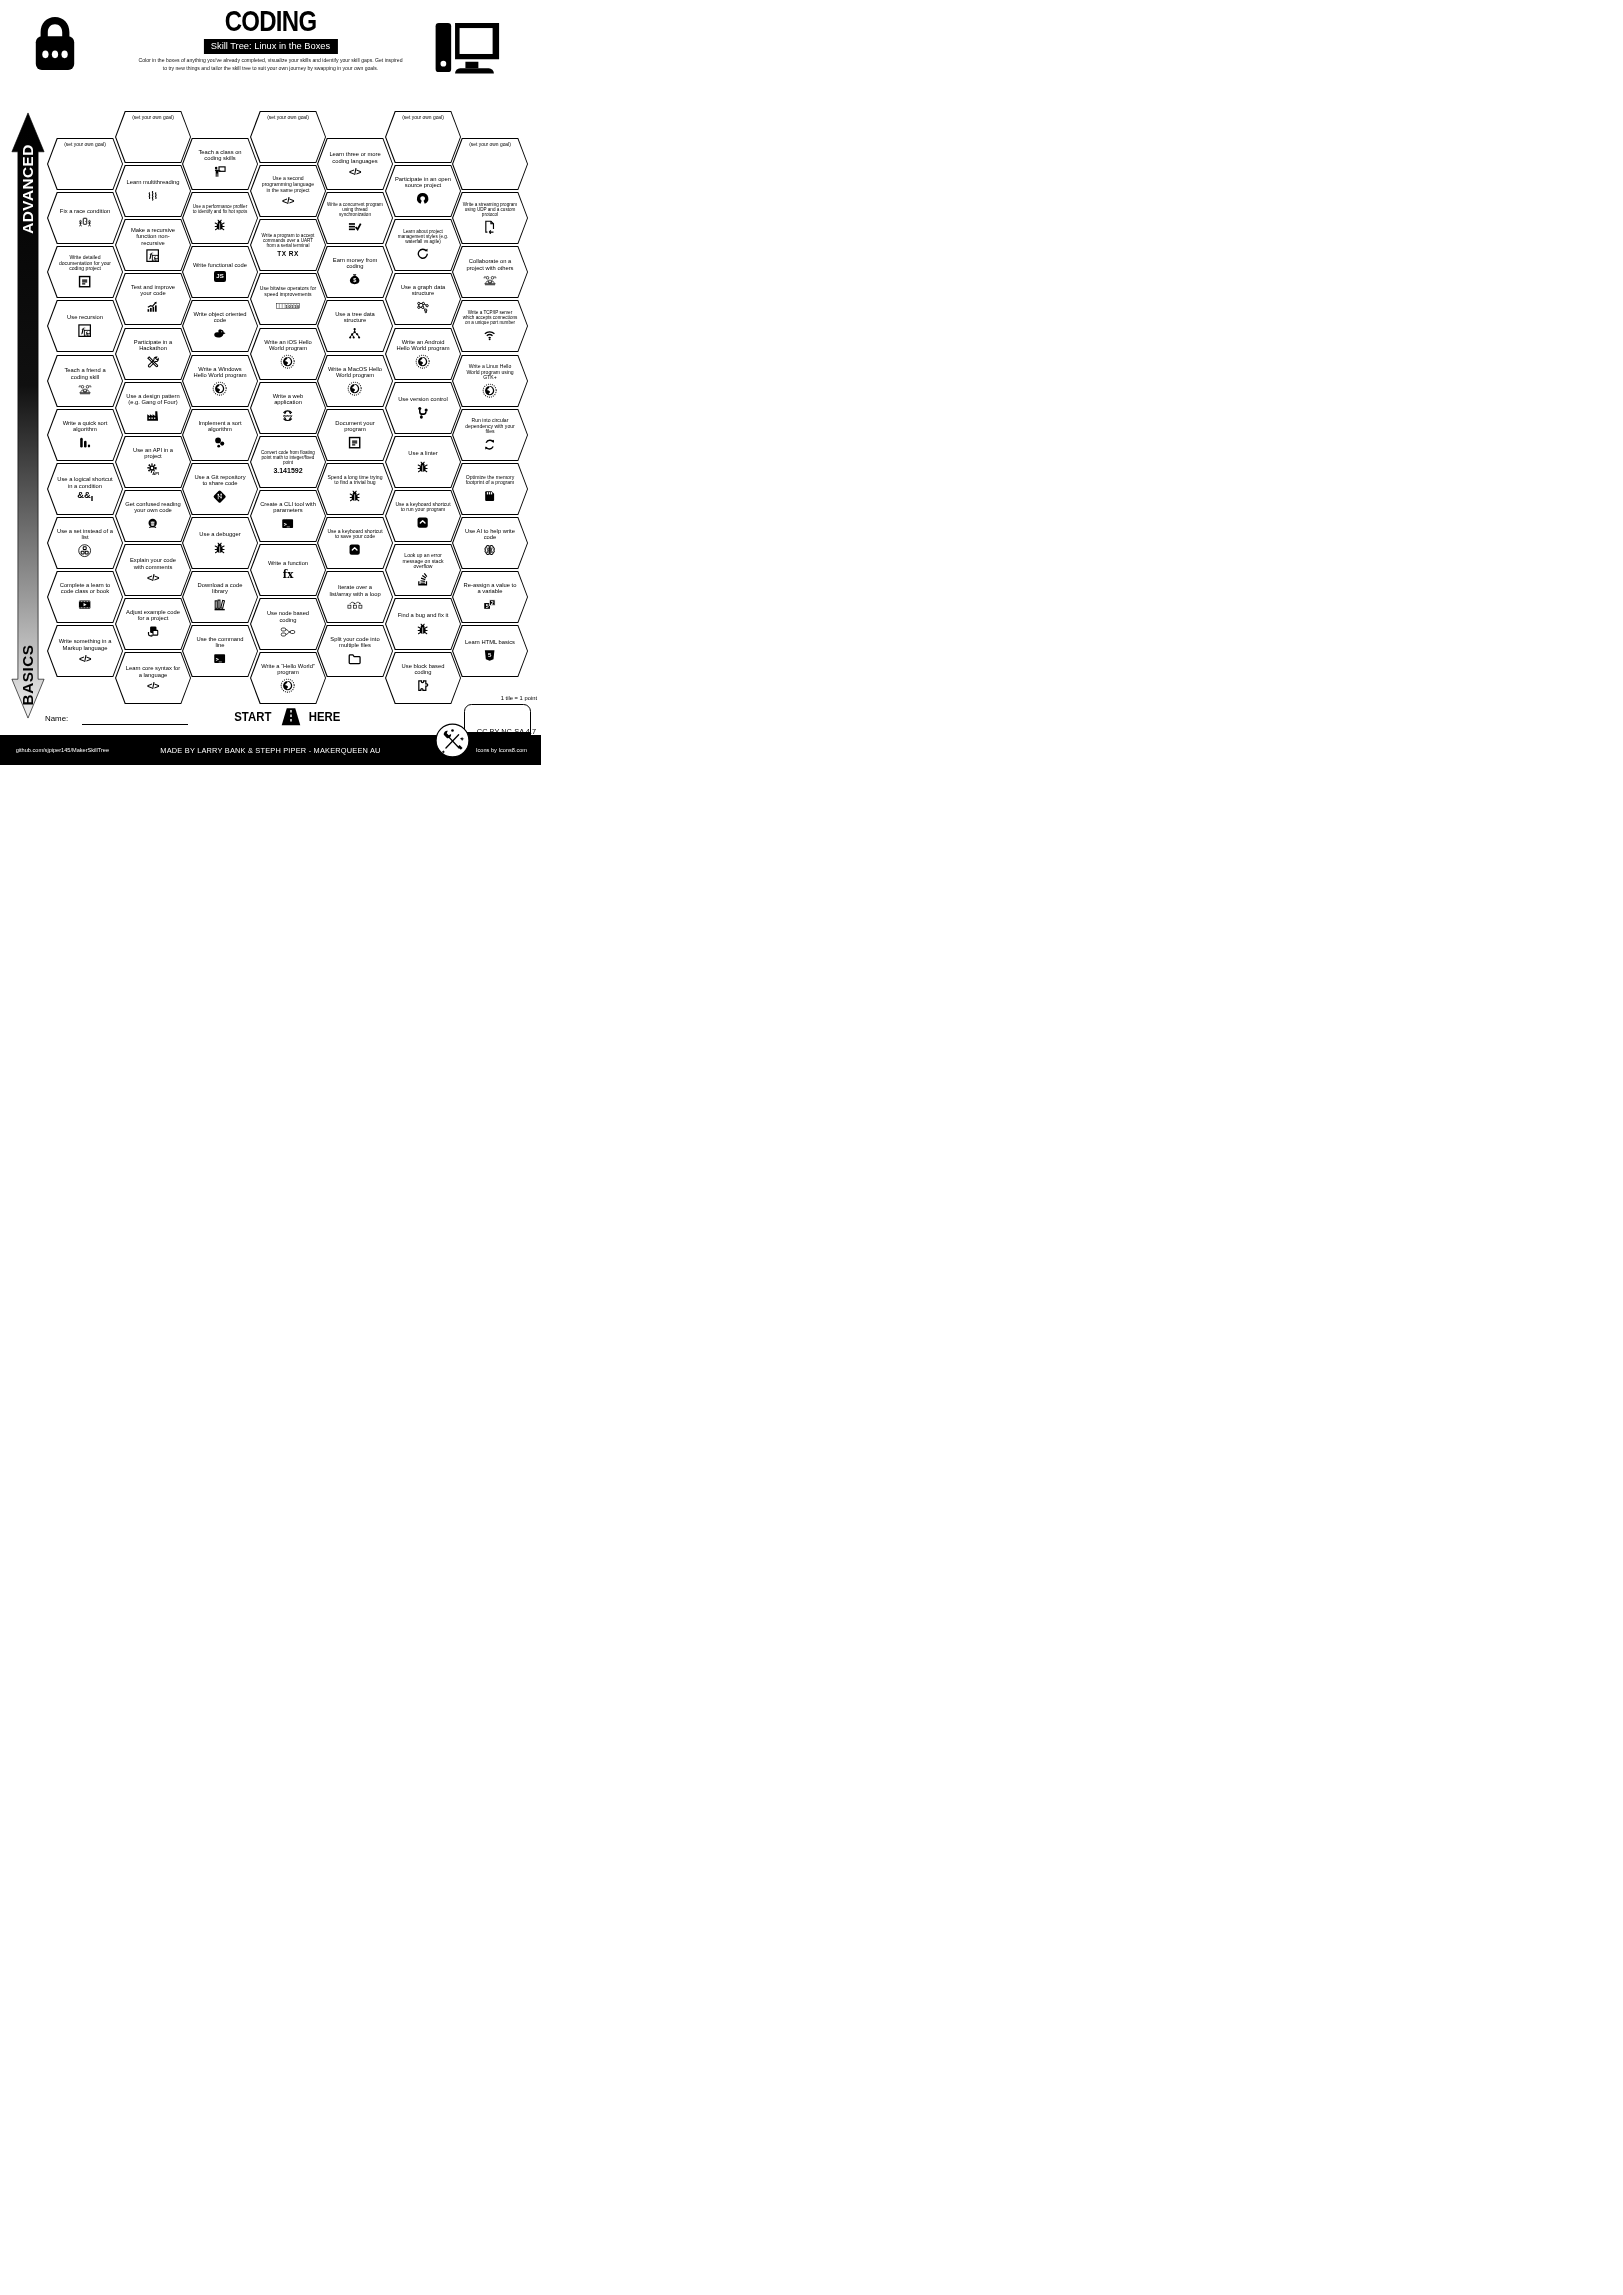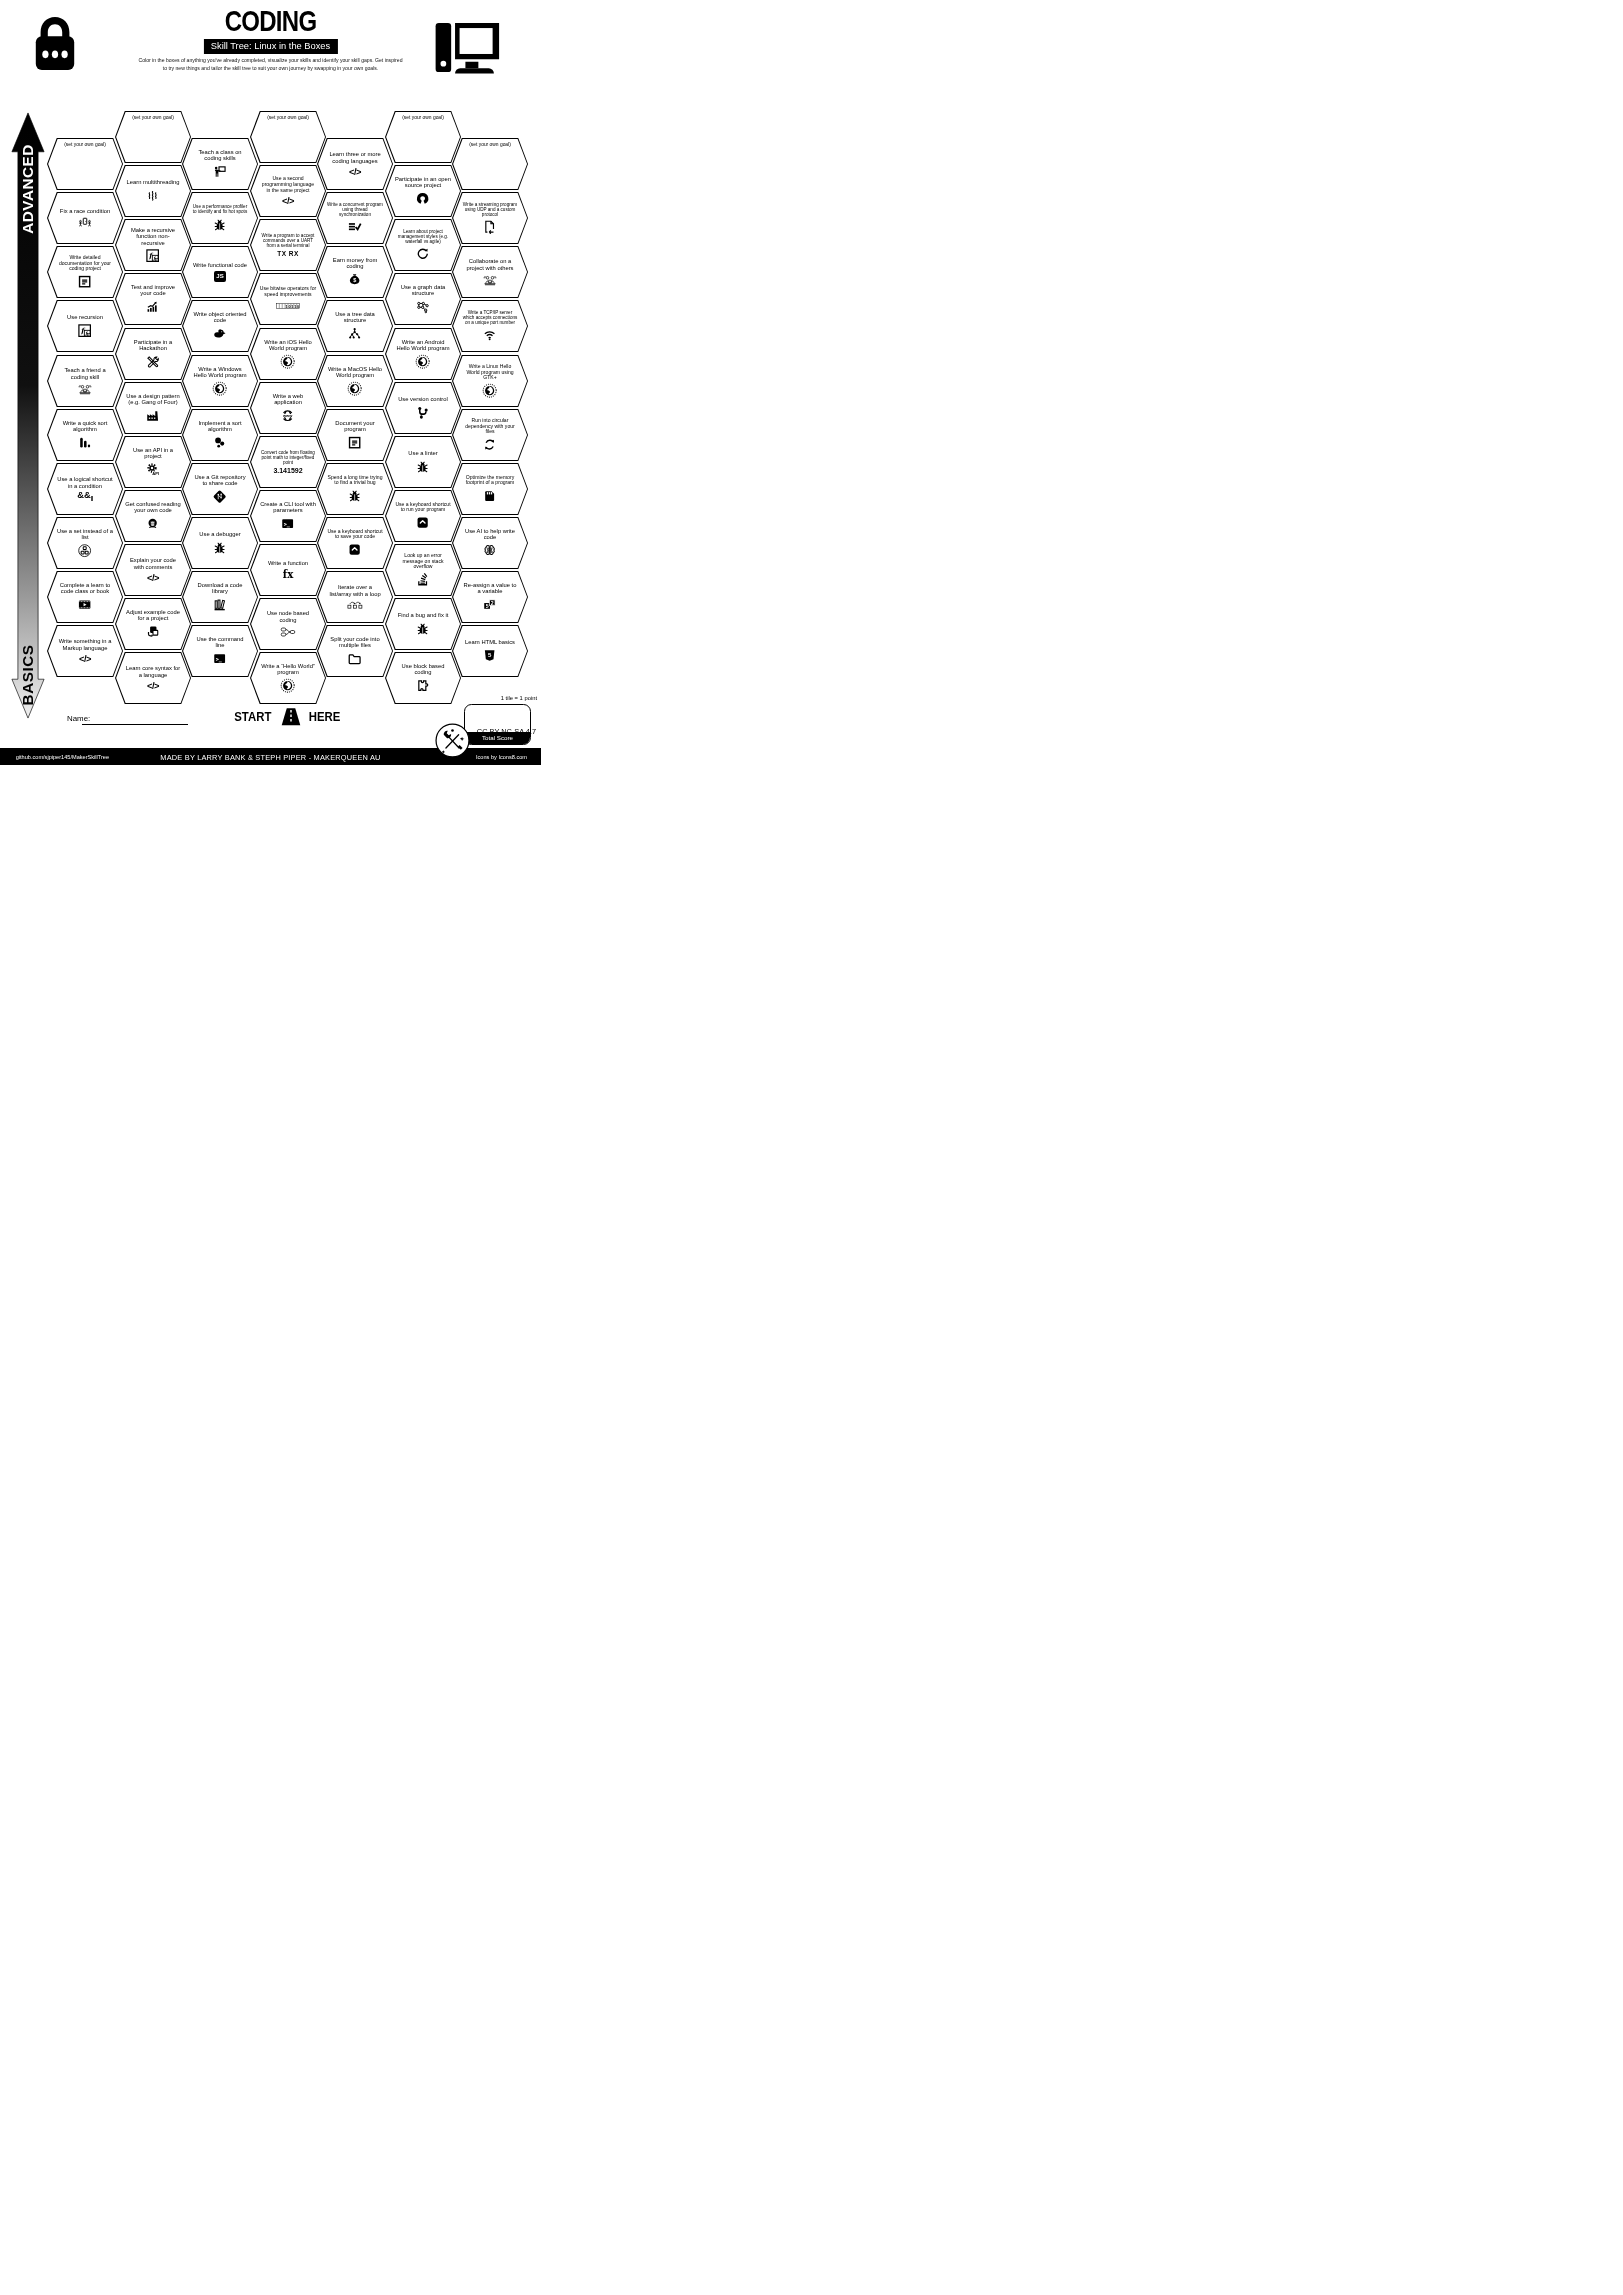--- a/index.html
+++ b/index.html
@@ -47,26 +47,26 @@
   
   .start{position:absolute;left:209px;top:707px;width:157px;display:flex;align-items:center;
          justify-content:center;gap:4.6px;}
   .start-text{font-size:13.4px;font-weight:800;transform:scaleX(.85);letter-spacing:0;}
   .road{width:22px;height:19.4px;display:block;}
   .score-note{position:absolute;left:444px;top:695px;width:93px;text-align:right;font-size:5.8px;}
   .score-box{position:absolute;left:464px;top:704px;width:65px;height:39px;border:0.9px solid #000;
              border-radius:7.4px;overflow:hidden;background:#fff;}
   .score-bar{position:absolute;left:0;right:0;bottom:0;height:12px;background:#000;color:#fff;
              text-align:center;font-size:6.2px;line-height:12px;}
-  .name-row{position:absolute;left:67px;top:714px;font-size:7.9px;}
+  .name-row{position:absolute;left:45px;top:714px;font-size:7.9px;}
   .name-line{position:absolute;left:82px;top:724px;width:106px;border-bottom:0.9px solid #000;}
   .cc-badge{position:absolute;left:435px;top:723px;width:35px;height:35px;z-index:6;}
   .cc-text{position:absolute;left:472px;top:727px;width:69px;text-align:center;font-size:7.4px;}
   
-  .footer{position:absolute;left:0;right:0;bottom:0;height:17px;background:#000;color:#fff;z-index:4;}
+  .footer{position:absolute;left:0;right:0;bottom:0;height:30px;background:#000;color:#fff;z-index:4;}
   .f-left{position:absolute;left:15.7px;top:50%;transform:translateY(-50%);font-size:5.6px;}
   .f-center{position:absolute;left:50%;top:50%;transform:translate(-50%,-50%);font-size:7.4px;letter-spacing:0.2px;}
   .f-right{position:absolute;right:14px;top:50%;transform:translateY(-50%);font-size:5.6px;}
 </style>
 </head>
 <body>
 
 <div class="poster">
 
   <div class="corner-ic lockpos">

